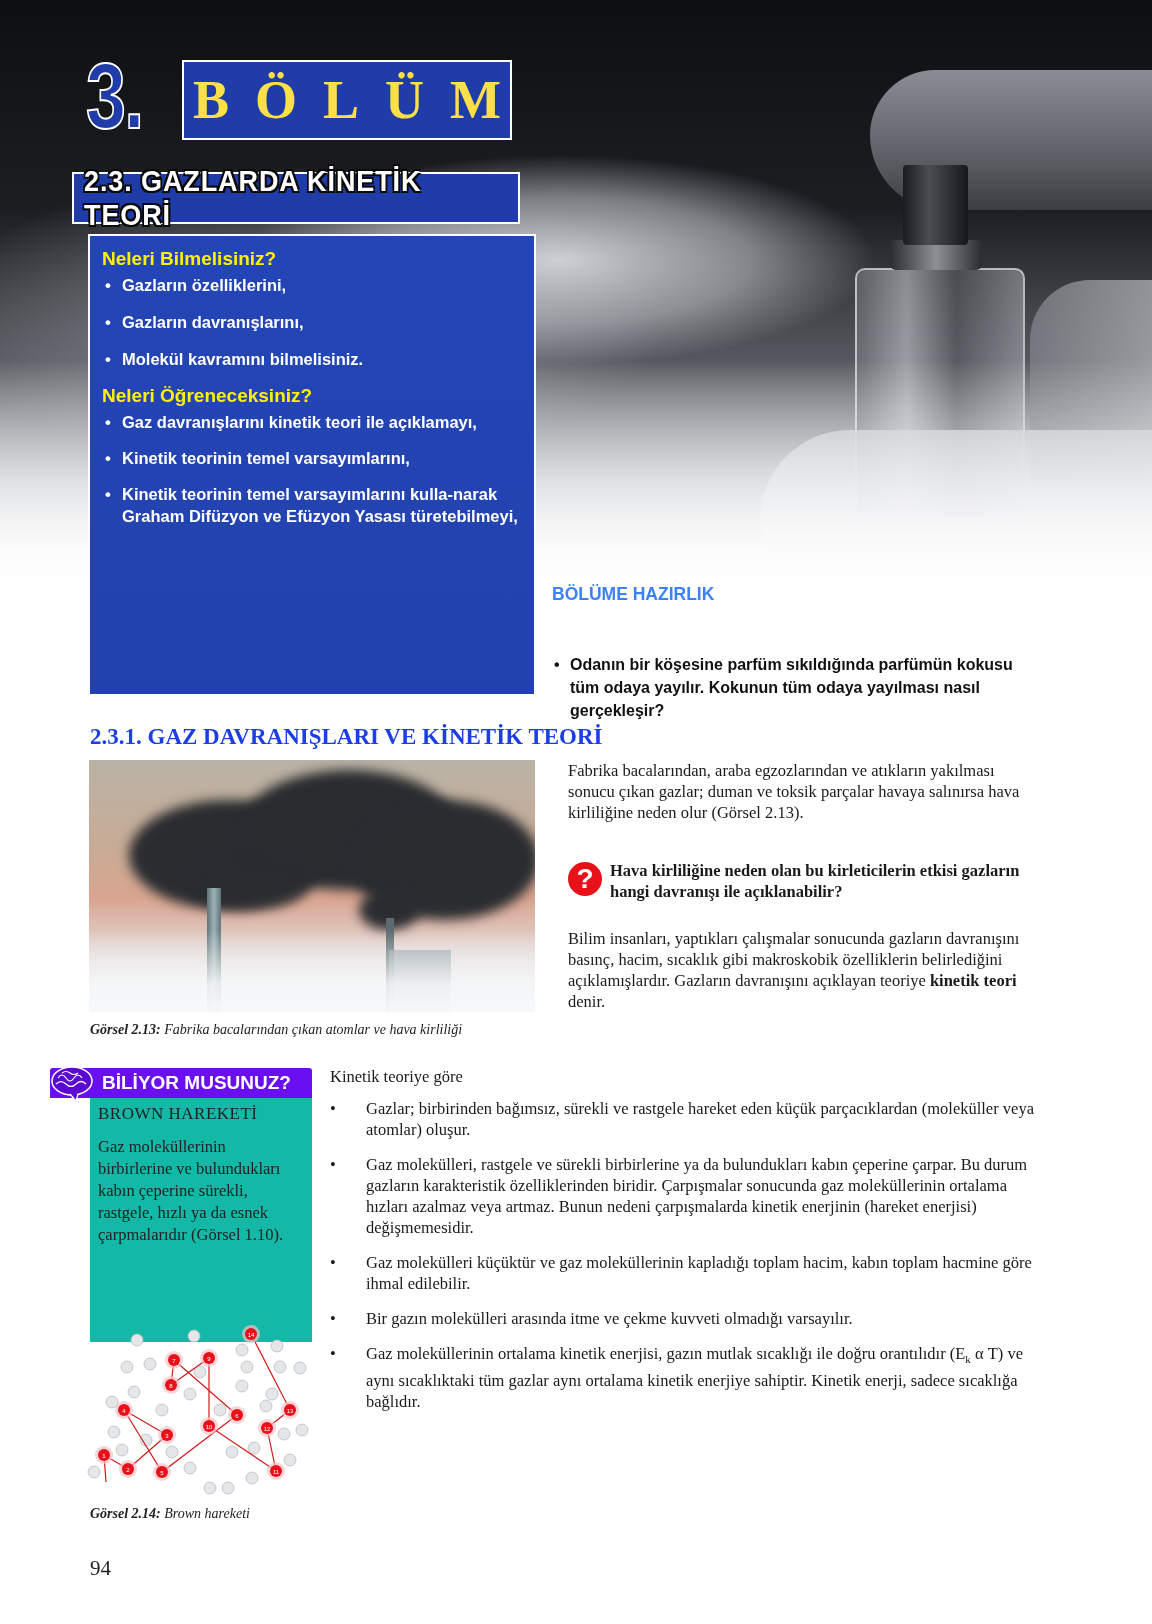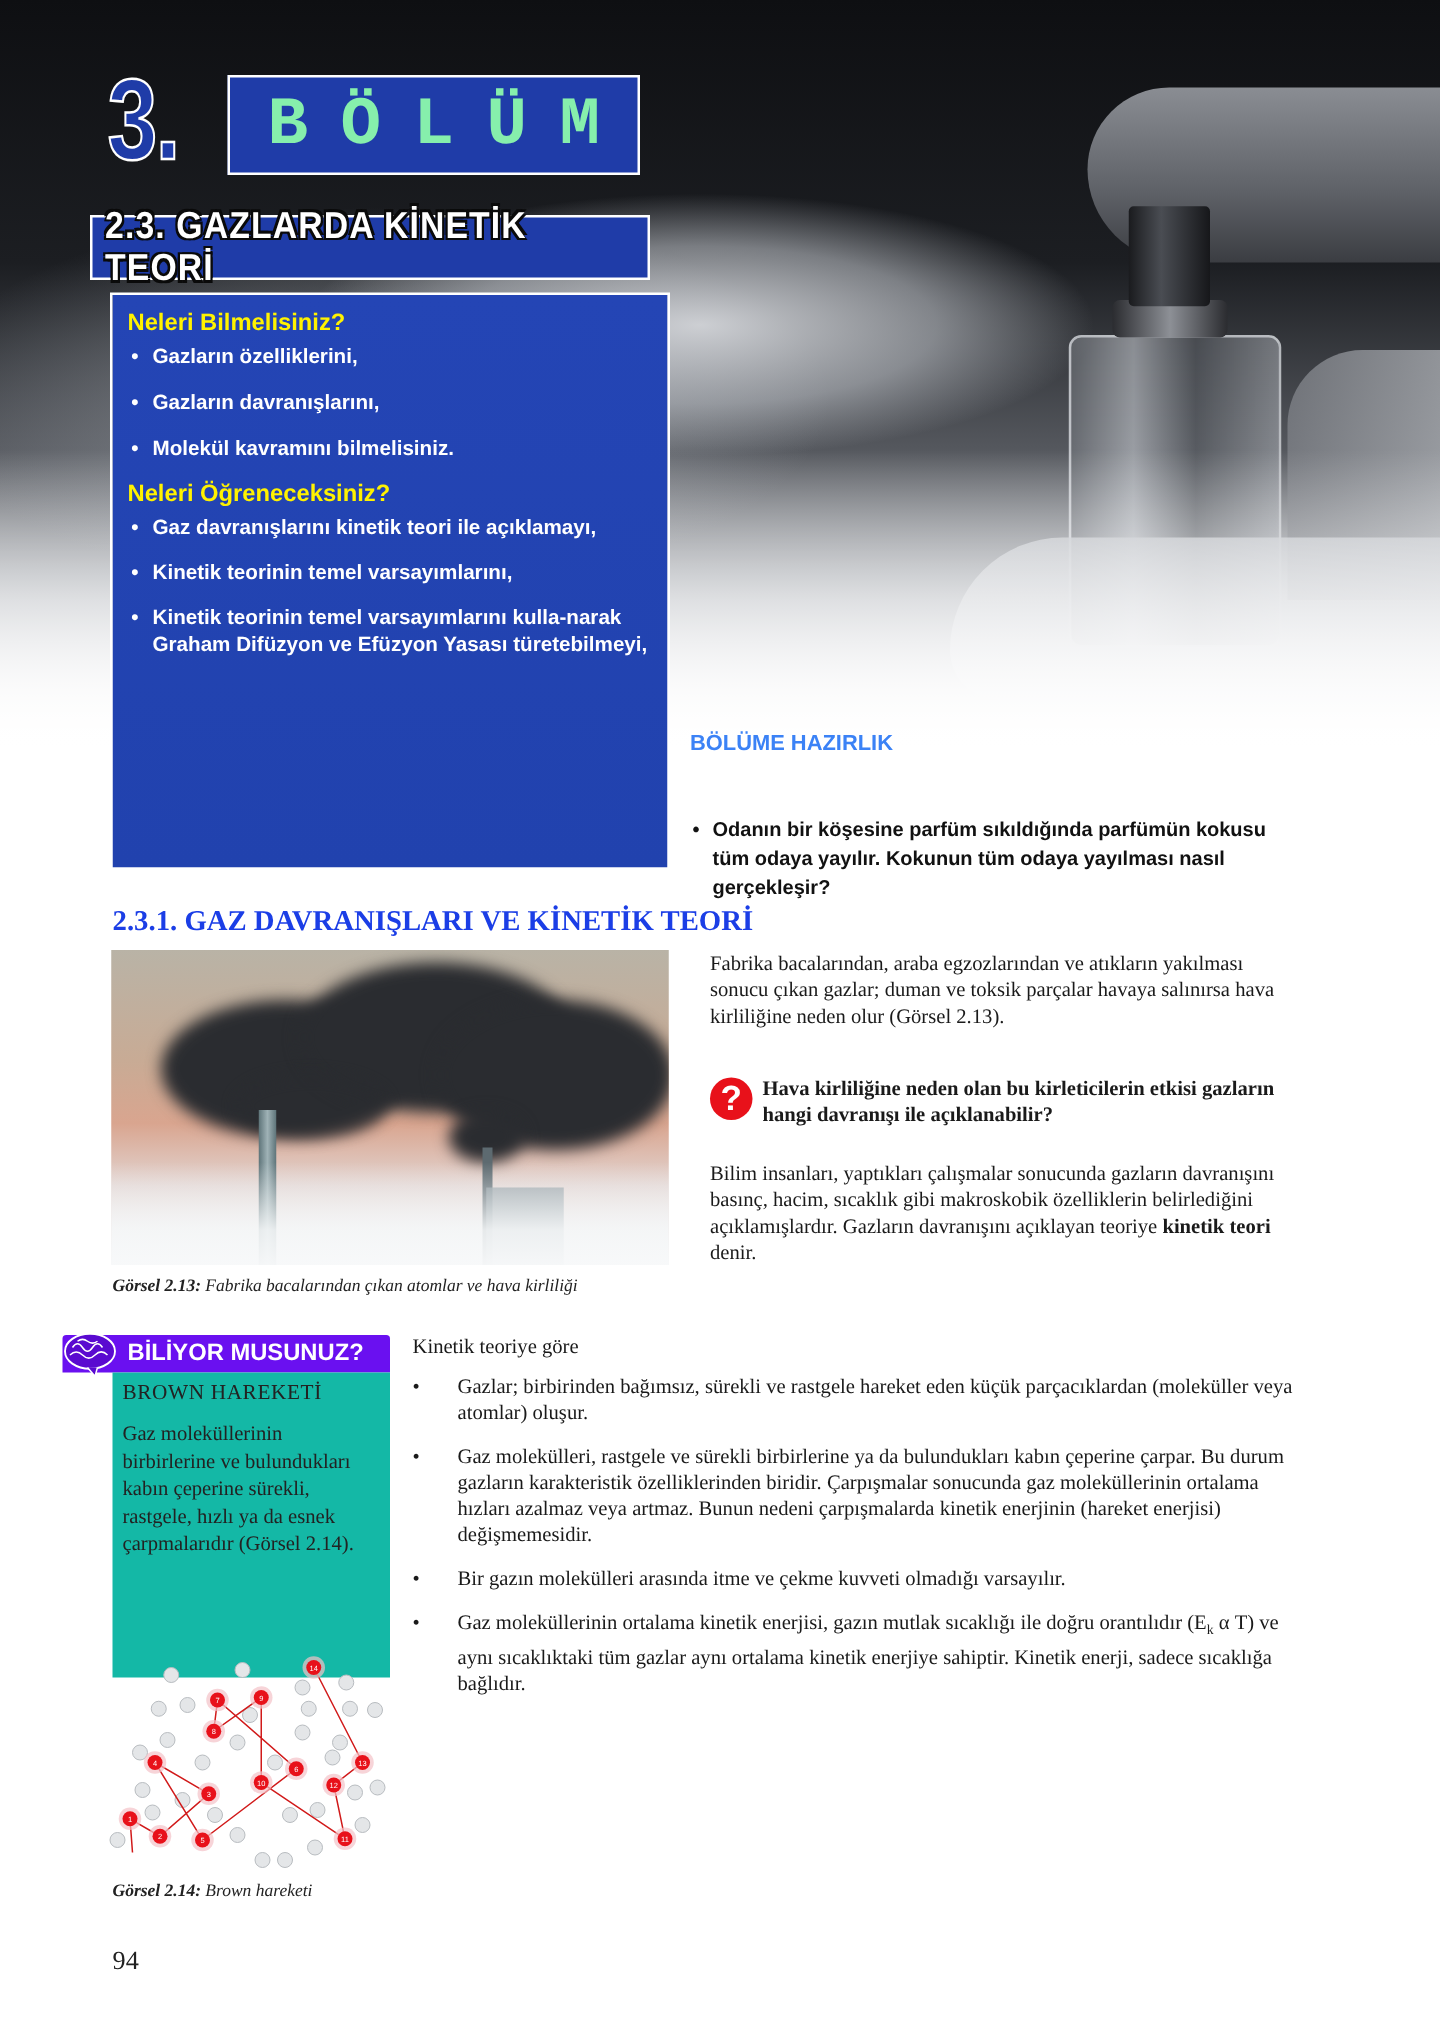--- a/index.html
+++ b/index.html
@@ -60,21 +60,21 @@
     color: #1f3ca8; letter-spacing: -2px;
     -webkit-text-stroke: 2px #ffffff;
     transform: scaleX(0.78); transform-origin: left top;
   }
   .chapter-box {
     position: absolute; left: 182px; top: 60px; width: 330px; height: 80px;
     background: #1f3ca8; border: 2px solid #ffffff;
     display: flex; align-items: center; justify-content: center;
   }
   .chapter-box span {
-    font-family: Liberation Mono, monospace; font-weight: 700; font-size: 54px; color: #86efac;
+    font-family: Liberation Serif, serif; font-weight: 700; font-size: 54px; color: #fde047;
     letter-spacing: 26px; padding-left: 26px;
   }
   .section-box {
     position: absolute; left: 72px; top: 172px; width: 448px; height: 52px;
     background: #1f3ca8; border: 2px solid #ffffff;
     display: flex; align-items: center; padding-left: 10px;
   }
   .section-box span {
     font-family: "Liberation Sans", sans-serif; font-weight: 700; font-size: 30px; color: #fff;
     letter-spacing: 1px;
@@ -247,21 +247,21 @@
 <div class="know-head">
   <svg class="brain-icon" viewBox="0 0 46 38">
     <ellipse cx="22" cy="17" rx="20" ry="14" fill="#5a0ad0" stroke="#fff" stroke-width="1.5"></ellipse>
     <path d="M8 14 q4 -6 8 0 t8 0 t8 0 M6 20 q5 -5 10 0 t10 0 t10 0 M12 9 q4 -3 8 0 t8 0" fill="none" stroke="#fff" stroke-width="1.2"></path>
     <path d="M20 30 l6 7 l2 -7" fill="#5a0ad0" stroke="#fff" stroke-width="1.2"></path>
   </svg>
   <span>BİLİYOR MUSUNUZ?</span>
 </div>
 <div class="know-body">
   <h5>BROWN HAREKETİ</h5>
-  <p>Gaz moleküllerinin birbirlerine ve bulundukları kabın çeperine sürekli, rastgele, hızlı ya da esnek çarpmalarıdır (Görsel 2.14).</p>
+  <p>Gaz moleküllerinin birbirlerine ve bulundukları kabın çeperine sürekli, rastgele, hızlı ya da esnek çarpmalarıdır (Görsel 1.10).</p>
 </div>
 
 <svg class="brown" viewBox="0 0 236 184">
   <g id="gray-mols" fill="#e4e6e8" stroke="#b8bcc0" stroke-width="0.8">
       <circle cx="55" cy="18" r="6"></circle>
       <circle cx="112" cy="14" r="6"></circle>
       <circle cx="160" cy="28" r="6"></circle>
       <circle cx="195" cy="24" r="6"></circle>
       <circle cx="45" cy="45" r="6"></circle>
       <circle cx="68" cy="42" r="6"></circle>
@@ -340,17 +340,18 @@
       <text x="169" y="14.5" text-anchor="middle" font-size="6" fill="#fff" font-family="Liberation Sans, sans-serif">14</text>
     </g>
 </svg>
 
 <div class="caption caption2"><b>Görsel 2.14:</b><span> Brown hareketi</span></div>
 
 <div class="body-text kt-intro">Kinetik teoriye göre</div>
 <ul class="body-text kt-list">
   <li>Gazlar; birbirinden bağımsız, sürekli ve rastgele hareket eden küçük parçacıklardan (moleküller veya atomlar) oluşur.</li>
   <li>Gaz molekülleri, rastgele ve sürekli birbirlerine ya da bulundukları kabın çeperine çarpar. Bu durum gazların karakteristik özelliklerinden biridir. Çarpışmalar sonucunda gaz moleküllerinin ortalama hızları azalmaz veya artmaz. Bunun nedeni çarpışmalarda kinetik enerjinin (hareket enerjisi) değişmemesidir.</li>
+  <li>Gaz molekülleri küçüktür ve gaz moleküllerinin kapladığı toplam hacim, kabın toplam hacmine göre ihmal edilebilir.</li>
   <li>Bir gazın molekülleri arasında itme ve çekme kuvveti olmadığı varsayılır.</li>
   <li><span>Gaz moleküllerinin ortalama kinetik enerjisi, gazın mutlak sıcaklığı ile doğru orantılıdır (E</span><sub>k</sub><span> α T) ve aynı sıcaklıktaki tüm gazlar aynı ortalama kinetik enerjiye sahiptir. Kinetik enerji, sadece sıcaklığa bağlıdır.</span></li>
 </ul>
 
 <div class="page-num">94</div>
 
 </body></html>

